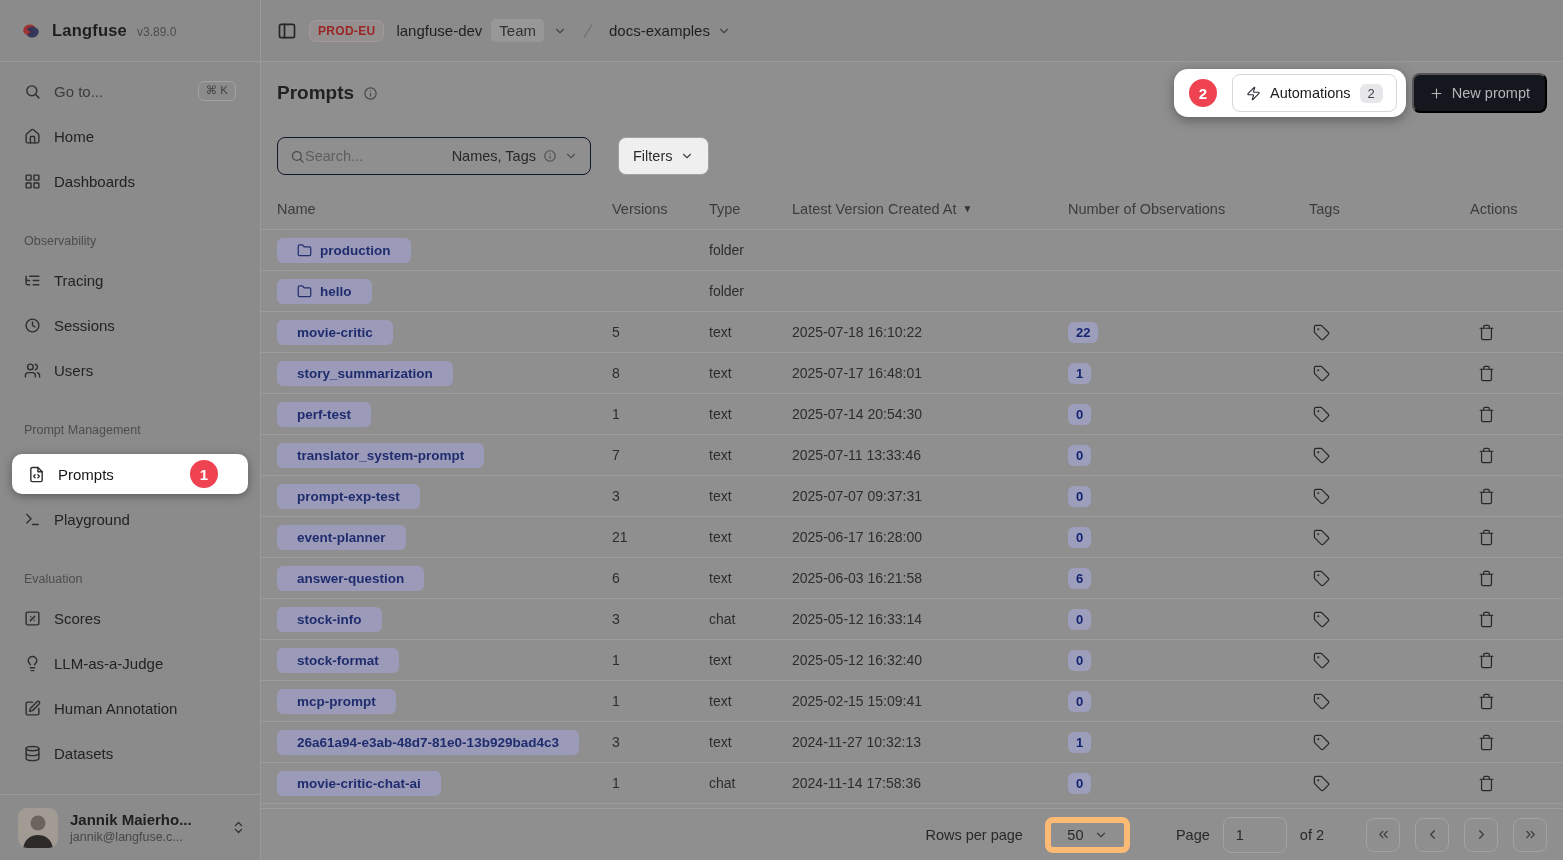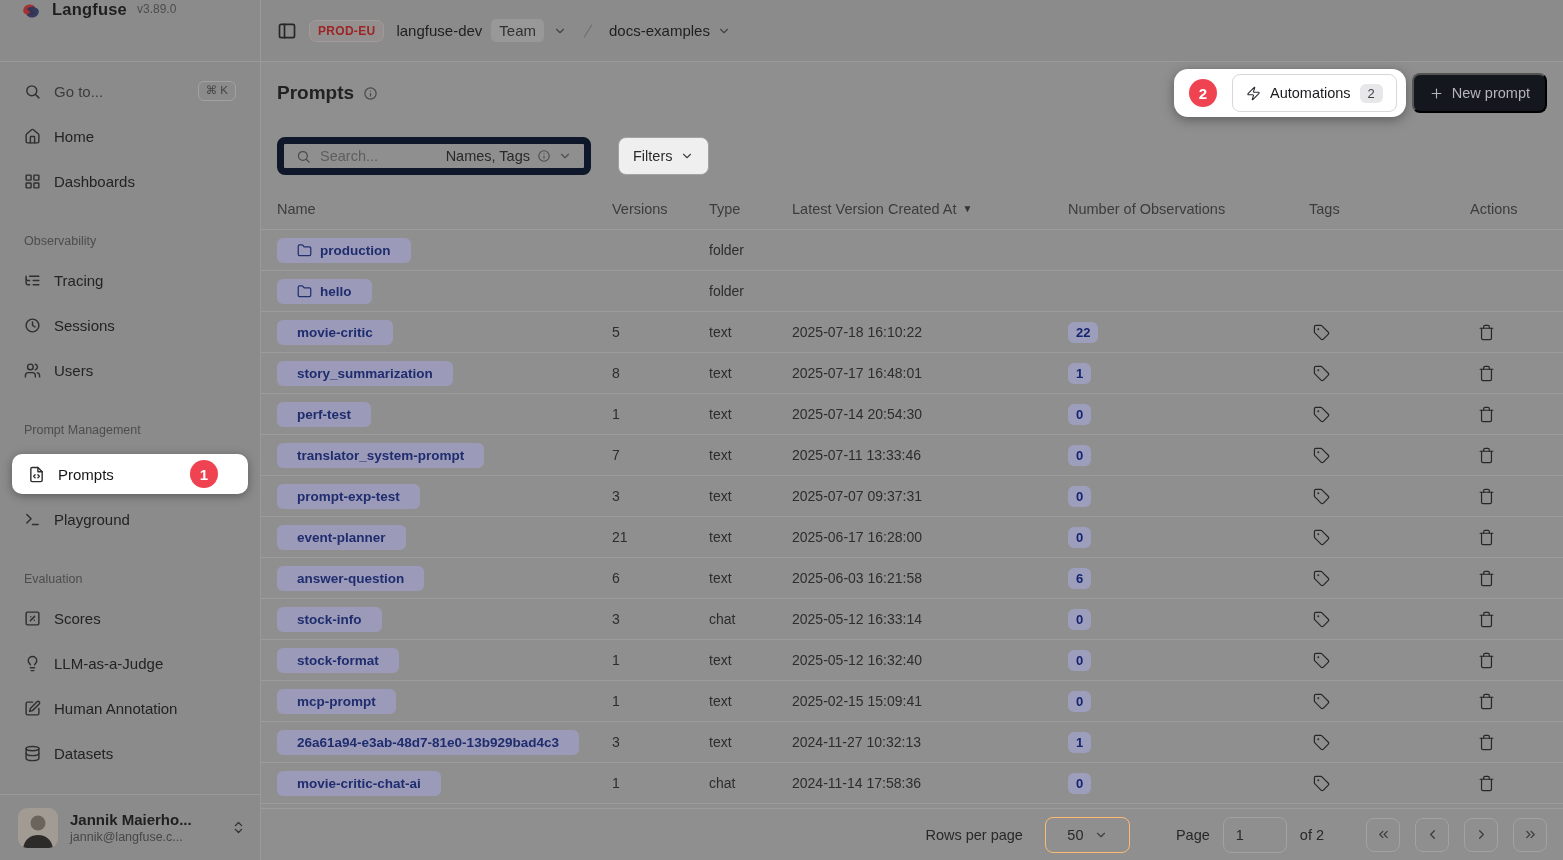--- a/index.html
+++ b/index.html
@@ -7,21 +7,21 @@
   body {
     font-family:"Liberation Sans","DejaVu Sans",sans-serif;
     background:#8f8f8f; color:#2c2c2c; position:relative;
     -webkit-font-smoothing:antialiased;
   }
   svg { display:block; flex:none; }
   .ic { stroke:currentColor; fill:none; stroke-width:2; stroke-linecap:round; stroke-linejoin:round; }
 
   
   .sidebar { position:absolute; left:0; top:0; width:261px; height:860px; background:#8b8b8b; border-right:1px solid #9a9a9a; }
-  .sb-header { height:62px; display:flex; gap:10px; padding:0 16px 0 20px; border-bottom:1px solid #9a9a9a; }
+  .sb-header { height:62px; display:flex; align-items:center; gap:10px; padding:0 16px 0 20px; border-bottom:1px solid #9a9a9a; }
   .brand-name { font-size:16.5px; font-weight:bold; color:#1e1e1e; letter-spacing:.2px; }
   .brand-version { font-size:12px; color:#4d4d4d; margin-top:2px; }
   .sb-nav { padding:14px 12px 0 12px; }
   .sb-item { height:30px; display:flex; align-items:center; gap:13px; padding:0 12px; border-radius:8px; color:#232323; font-size:15px; margin-bottom:15px; cursor:pointer; }
   .sb-item .nav-ic { color:#2f2f2f; }
   .sb-goto { color:#3c3c3c; }
   .kbd { margin-left:auto; border:1px solid #a2a2a2; border-radius:6px; font-size:11.5px; color:#454545; padding:3px 7px; line-height:1; }
   .sb-section { font-size:12.5px; color:#4d4d4d; padding:0 12px; margin:38px 0 17px 0; }
   .sb-active {
     background:#ffffff; height:40px; border-radius:10px; margin:0 0 10px 0;
@@ -51,21 +51,21 @@
   .title-info { color:#4a4a4a; margin-left:9px; }
   .header-right { margin-left:auto; display:flex; align-items:center; gap:6px; }
   .spotlight { background:#ffffff; border-radius:14px; height:48px; display:flex; align-items:center; gap:15px; padding:0 9px 0 15px; box-shadow:0 3px 12px rgba(0,0,0,.35); }
   .automations-btn { height:38px; background:#fff; border:1px solid #d7d7db; border-radius:8px; display:flex; align-items:center; gap:9px; padding:0 13px; cursor:pointer; }
   .automations-btn .lbl { font-size:14.5px; font-weight:500; color:#1b1b1f; }
   .count-pill { background:#e7e7ea; border-radius:6px; font-size:13px; color:#3f3f46; padding:2px 8px; }
   .new-prompt-btn { height:40px; background:#15171e; border-radius:8px; display:flex; align-items:center; gap:8px; padding:0 15px; color:#b4b5ba; font-size:14.5px; font-weight:500; cursor:pointer; }
 
   
   .toolbar { position:absolute; left:261px; top:124px; width:1302px; height:64px; display:flex; align-items:center; gap:27px; padding:0 16px; }
-  .search-box { width:314px; height:38px; border:7px solid #0f172a; border-radius:8px; display:flex; align-items:center; gap:9px; padding:0 12px; }
+  .search-box { width:314px; height:38px; border:1px solid #0f172a; border-radius:8px; display:flex; align-items:center; padding:0 12px; }
   .search-box input { border:none; outline:none; background:transparent; width:92px; font-size:14.5px; color:#2c2c2c; font-family:inherit; }
   .search-box input::placeholder { color:#5e5e5e; }
   .search-ic { color:#4a4a4a; }
   .scope { margin-left:auto; display:flex; align-items:center; gap:7px; cursor:pointer;justify-content:flex-end; }
   .scope .lbl { font-size:14.5px; font-weight:500; color:#292929; }
   .scope .i, .scope .c { color:#4f4f4f; }
   .filters-btn { height:38px; border:1px solid #a2a2a2; border-radius:8px; display:flex; align-items:center; gap:8px; padding:0 14px; font-size:14.5px; color:#2b2b2b; cursor:pointer; }
 
   
   .tbl { position:absolute; left:261px; top:188px; width:1302px; bottom:52px; }
@@ -76,21 +76,21 @@
   .sort-ind { font-size:10px; color:#333; }
   .pill { display:inline-flex; align-items:flex-start; gap:8px; background:#9b9bb9; border-radius:6px; padding:5px 20px; font-size:13.5px; font-weight:bold; color:#1f2c6e; max-width:325px; cursor:pointer; }
   .pill svg { color:#24306e; }
   .obs-badge { display:inline-block; background:#9d9dbc; border-radius:6px; padding:3px 8px; min-width:18px; text-align:center; font-size:13px; font-weight:bold; color:#14246e; }
   .row-ic { color:#272727; cursor:pointer; width:17px; }
   .cell-tags { padding-left:4px; }
   .cell-actions { padding-left:8px; }
 
   
   .pagefoot { position:absolute; left:261px; bottom:0; width:1302px; height:52px; border-top:1px solid #9c9c9c; background:#8f8f8f; display:flex; align-items:center; justify-content:flex-end; padding:0 16px; font-size:14.5px; color:#282828; }
-  .rpp-select { width:85px; height:36px; border:1px solid #fdba74; border-radius:8px; display:flex; align-items:center; justify-content:center; gap:10px; margin-left:22px; cursor:pointer; }
+  .rpp-select { width:85px; height:36px; border:6px solid #fdba74; border-radius:8px; display:flex; align-items:center; justify-content:center; gap:10px; margin-left:22px; cursor:pointer; }
   .page-lbl { margin-left:46px; }
   .page-input { width:64px; height:36px; border:1px solid #a2a2a2; border-radius:8px; background:transparent; margin-left:13px; padding:0 12px; font-size:14.5px; color:#282828; font-family:inherit; outline:none; }
   .of-lbl { margin-left:13px; }
   .pg-btns { display:flex; gap:15px; margin-left:42px; }
   .pg-btn { width:34px; height:34px; border:1px solid #a2a2a2; border-radius:8px; display:flex; align-items:center; justify-content:center; color:#3d3d3d; cursor:pointer; }
 </style>
 </head>
 <body>
 
 <aside class="sidebar">

